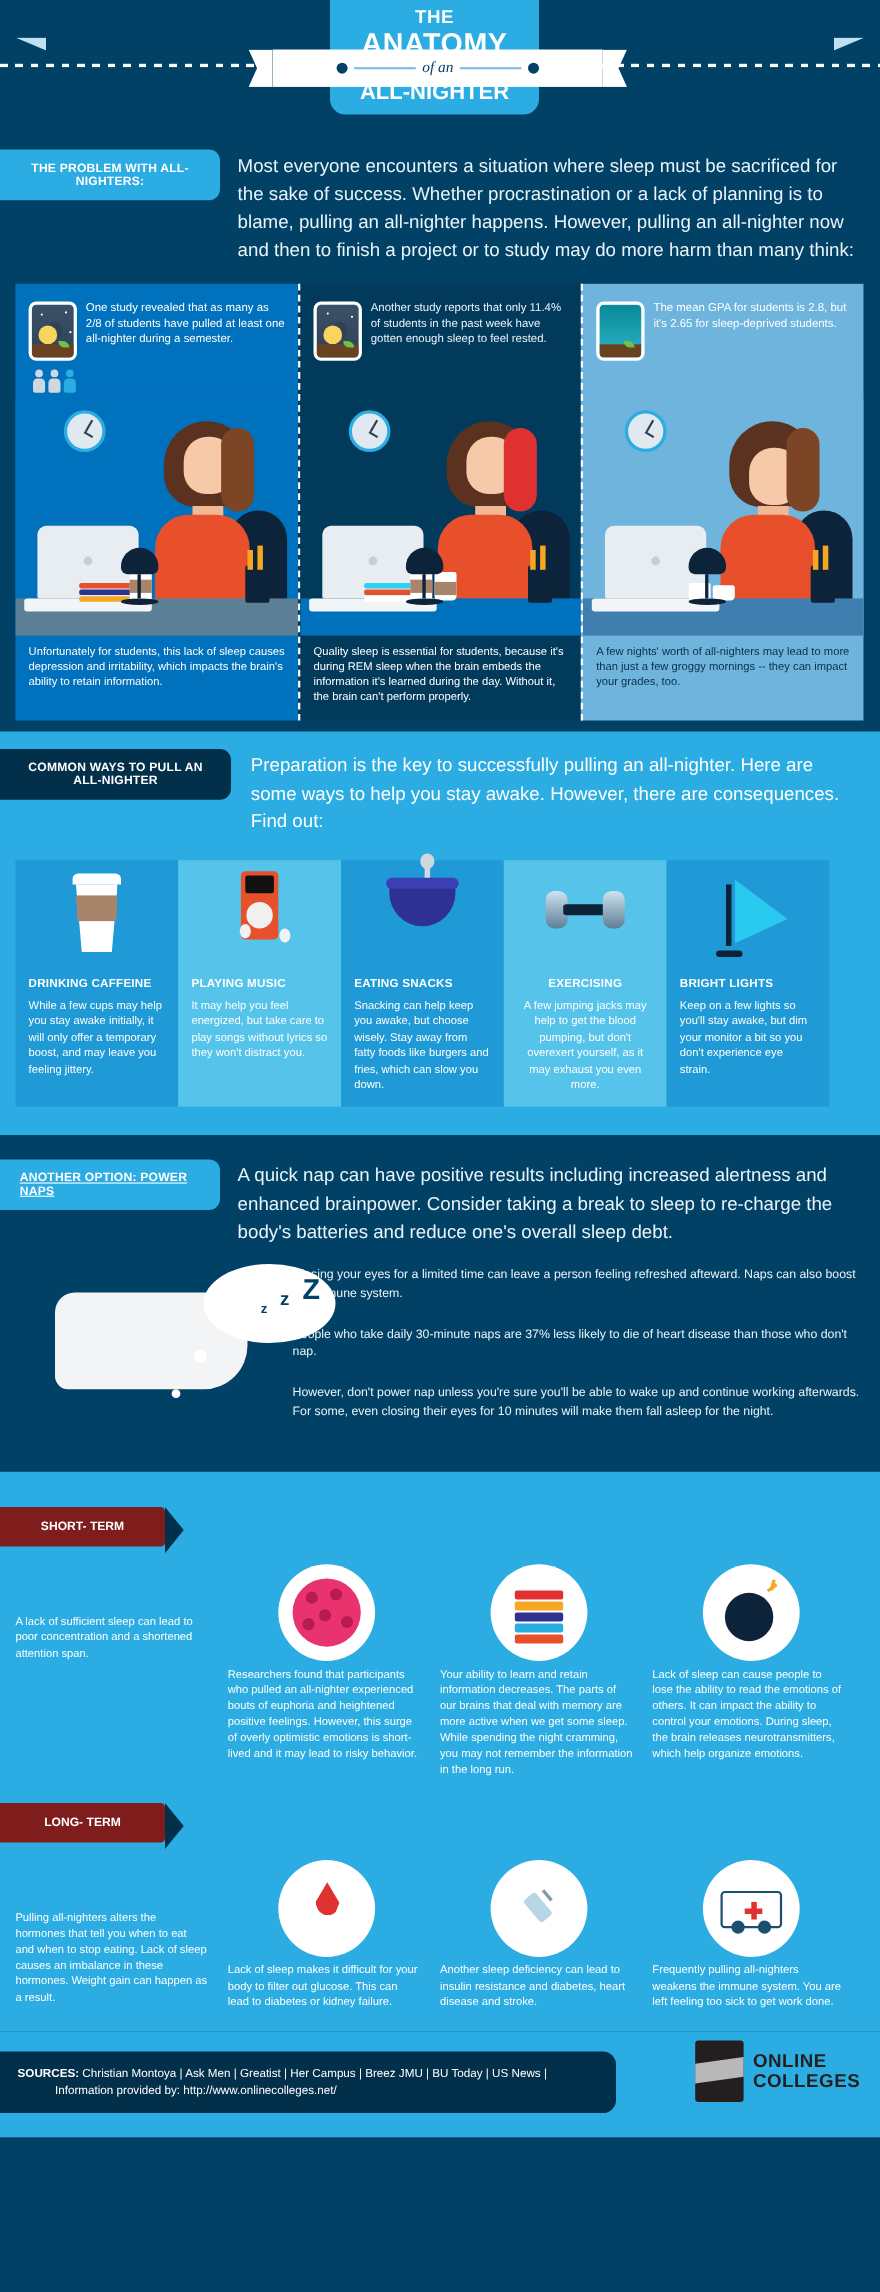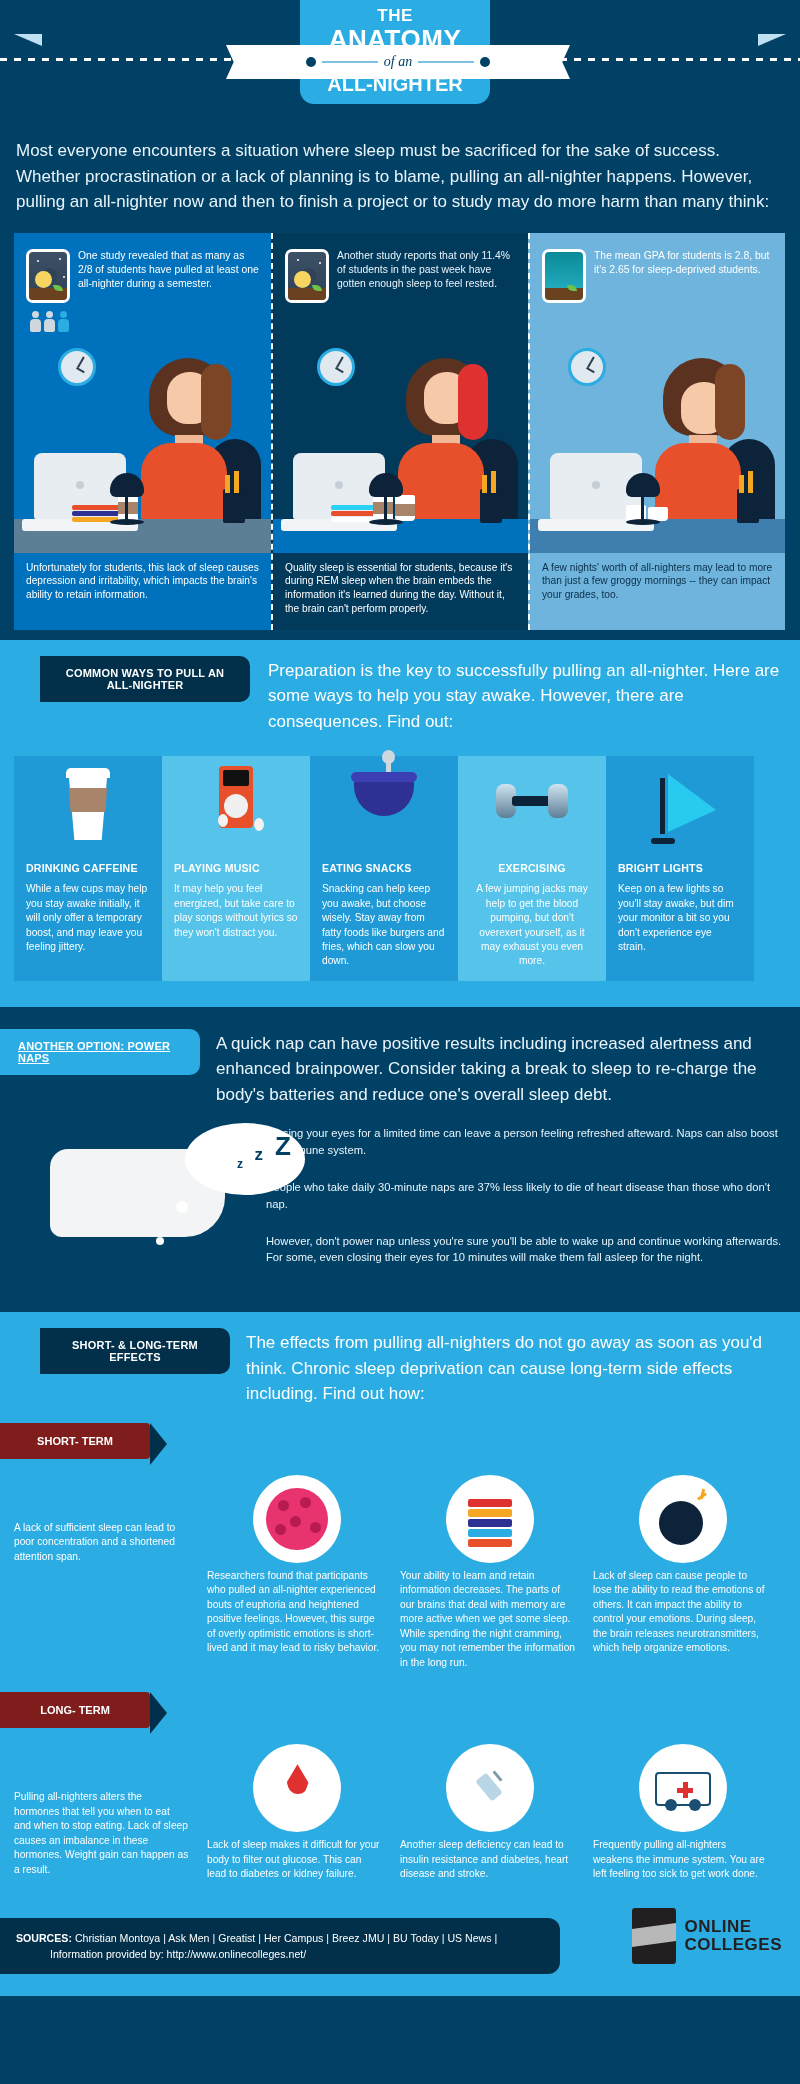--- a/index.html
+++ b/index.html
@@ -48,21 +48,21 @@
   .rib-tail.l { left: 14px; clip-path: polygon(0 0, 100% 0, 100% 100%); }
   .rib-tail.r { right: 14px; clip-path: polygon(0 0, 100% 0, 0 100%); }
 
   
   .sec { position: relative; }
   .tag {
     display: inline-block; padding: 11px 18px; font-size: 11px; font-weight: bold;
     letter-spacing: .2px; border-radius: 0 10px 10px 0; color: #fff;
   }
   .tag.lt { background: #2bace2; }
-  .tag.dk { background: #02304a; margin-left: 40px; }
+  .tag.dk { background: #02304a; }
   .intro { font-size: 17px; line-height: 1.5; color: #eaf4fb; }
 
   
   .problem { background: #004165; padding-bottom: 10px; }
   .prob-head { display: flex; align-items: flex-start; padding-top: 16px; }
   .prob-head .tag { width: 200px; text-align: center; margin-left: 0; }
   .prob-head .intro { flex: 1; padding: 2px 12px 0 16px; }
 
   .panels { display: flex; margin: 18px 14px 0 14px; gap: 0; }
   .panel { width: 257px; position: relative; }
@@ -259,20 +259,21 @@
         <span class="rib-rule"></span>
         <span class="rib-of">of an</span>
         <span class="rib-rule"></span>
         <span class="rib-dot"></span>
       </div>
     </div>
   </div>
 
   <div class="sec problem">
     <div class="prob-head">
+      <div class="tag lt">THE PROBLEM WITH ALL-NIGHTERS:</div>
       <div class="intro">Most everyone encounters a situation where sleep must be sacrificed for the sake of success. Whether procrastination or a lack of planning is to blame, pulling an all-nighter happens. However, pulling an all-nighter now and then to finish a project or to study may do more harm than many think:</div>
     </div>
 
     <div class="panels">
 
       <div class="panel p1">
         <div class="pfact">
           <div class="moon-card">
             <span class="star" style="left:8px;top:8px"></span>
               <span class="star" style="left:30px;top:6px"></span>
@@ -514,24 +515,20 @@
       </div>
       <div class="nap-texts">
         <p>Closing your eyes for a limited time can leave a person feeling refreshed afteward. Naps can also boost the immune system.</p>
         <p>People who take daily 30-minute naps are 37% less likely to die of heart disease than those who don't nap.</p>
         <p>However, don't power nap unless you're sure you'll be able to wake up and continue working afterwards. For some, even closing their eyes for 10 minutes will make them fall asleep for the night.</p>
       </div>
     </div>
   </div>
 
   <div class="sec effects">
-    <div class="row">
-      <div class="tag dk">SHORT- &amp; LONG-TERM EFFECTS</div>
-      <div class="intro">The effects from pulling all-nighters do not  go away as soon as you'd think. Chronic sleep deprivation can cause long-term side effects including. Find out how:</div>
-    </div>
 
     <div style="margin-top:16px">
       <div class="sub-tag">SHORT- TERM</div>
       <div class="eff-grid">
         <div class="eff-col eff-first">
           <div class="circ-wrap" style="height:52px"></div>
           <p>A lack of sufficient sleep can lead to poor concentration and a shortened attention span.</p>
         </div>
         <div class="eff-col">
           <div class="circ-wrap">

